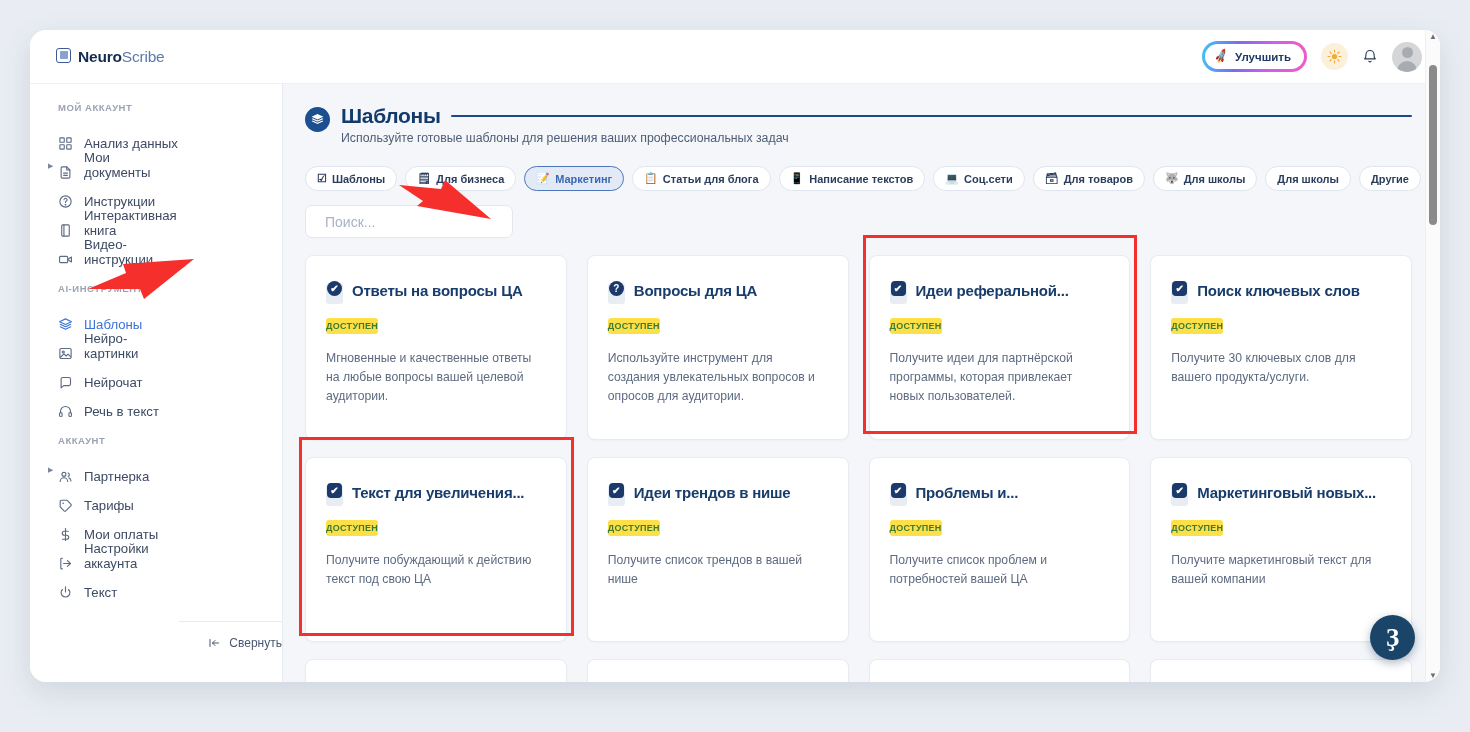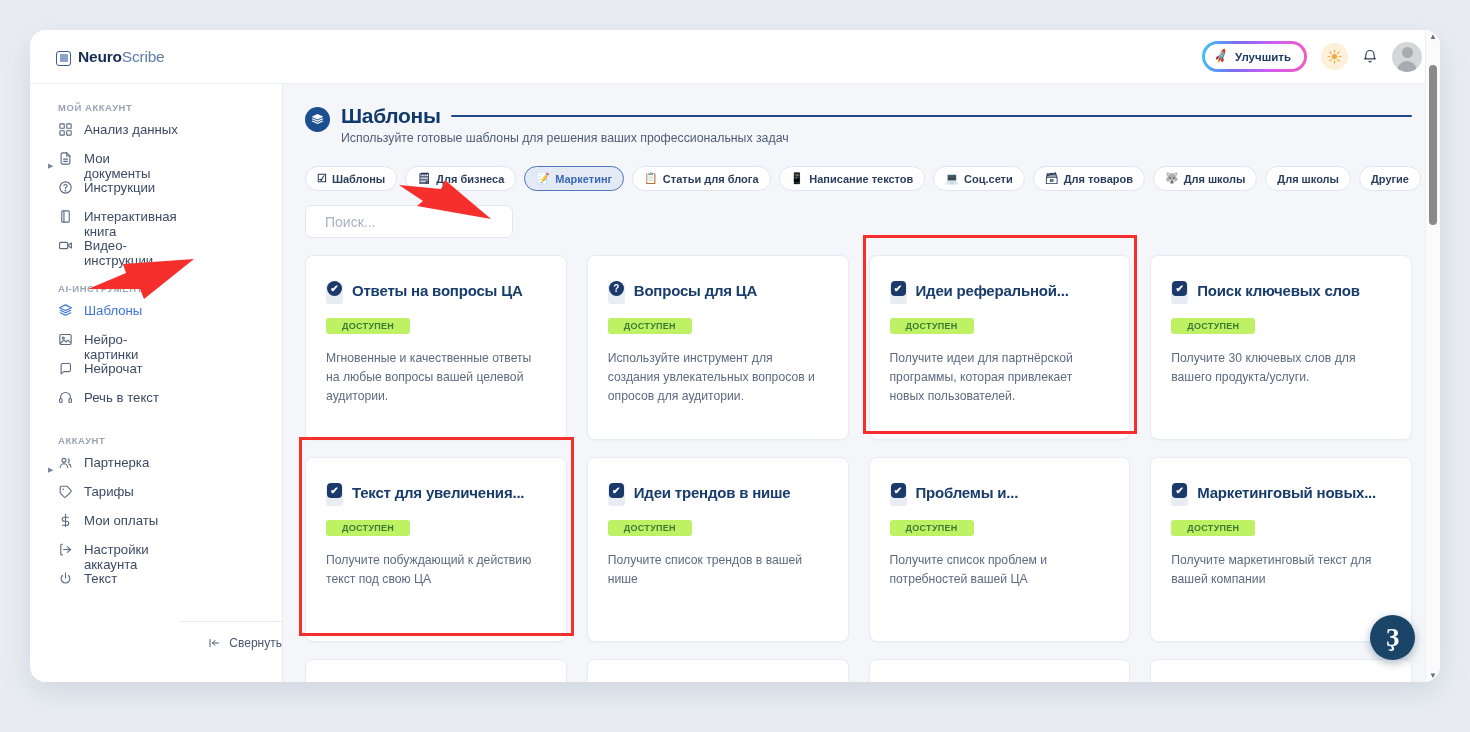--- a/index.html
+++ b/index.html
@@ -21,21 +21,21 @@
   }
 
   
   #topbar {
     height: 53px; min-height: 53px;
     background: #ffffff;
     display: flex; align-items: center;
     padding: 0 18px 0 26px;
     position: relative;
   }
-  #brand { display: flex; align-items: flex-end; gap: 7px; }
+  #brand { display: flex; align-items: flex-start; gap: 7px; }
   #brand-logo {
     width: 15px; height: 15px;
     border: 1.6px solid #3d5a99;
     border-radius: 3px;
     position: relative;
   }
   #brand-logo::after {
     content: ""; position: absolute;
     left: 2.5px; top: 2.5px; right: 2.5px; bottom: 2.5px;
     background: #8aa2cc; border-radius: 1px;
@@ -102,21 +102,21 @@
     position: relative;
   }
   .nav-group-title {
     font-size: 9.5px; font-weight: bold; color: #9aa4b4;
     letter-spacing: 0.55px;
     padding: 0 0 9px 28px;
     text-transform: uppercase;
   }
   .nav-group { margin-bottom: 16px; }
   .nav-item {
-    display: flex; align-items: flex-start;
+    display: flex; align-items: flex-end;
     height: 29px;
     padding-left: 28px;
     font-size: 13.2px;
     color: #3c4a63;
     cursor: pointer;
     position: relative;
   }
   .nav-item.active { color: #3f74d6; }
   .nav-caret {
     position: absolute; left: 18px; top: 50%;
@@ -236,23 +236,23 @@
     color: #fff; font-size: 10px; font-weight: bold;
   }
   .card-badge-dot.round { border-radius: 50%; }
   .card-title {
     font-size: 15px; font-weight: bold; color: #183c6b;
     line-height: 1.2; letter-spacing: -0.2px;
   }
   .card-status {
     display: inline-block;
     margin-top: 14px;
-    background: #bef264; color: #3b7a33;
+    background: #fde047; color: #3b7a33;
     font-size: 9px; font-weight: bold; letter-spacing: 0.3px;
-    padding: 3px 16px; border-radius: 3px;
+    padding: 3px 0; border-radius: 3px;
     text-transform: uppercase;
   }
   .card-desc {
     margin-top: 15px;
     font-size: 12.2px; color: #5d6a80; line-height: 1.55;
   }
   .card-stub { height: 50px; }
 
   
   .annot-box {

